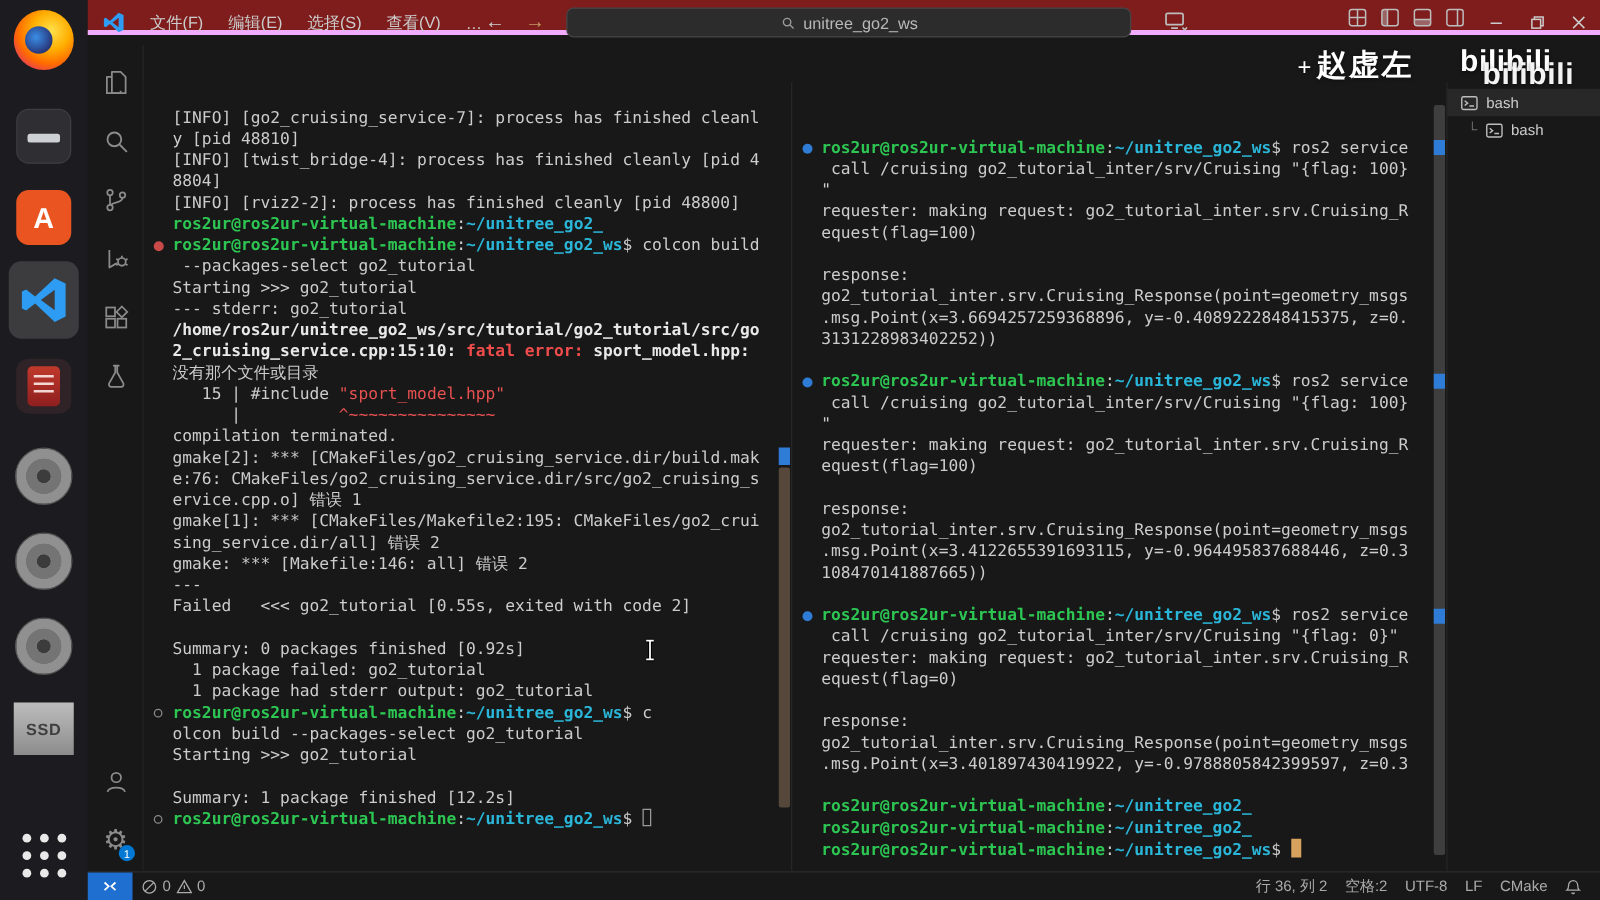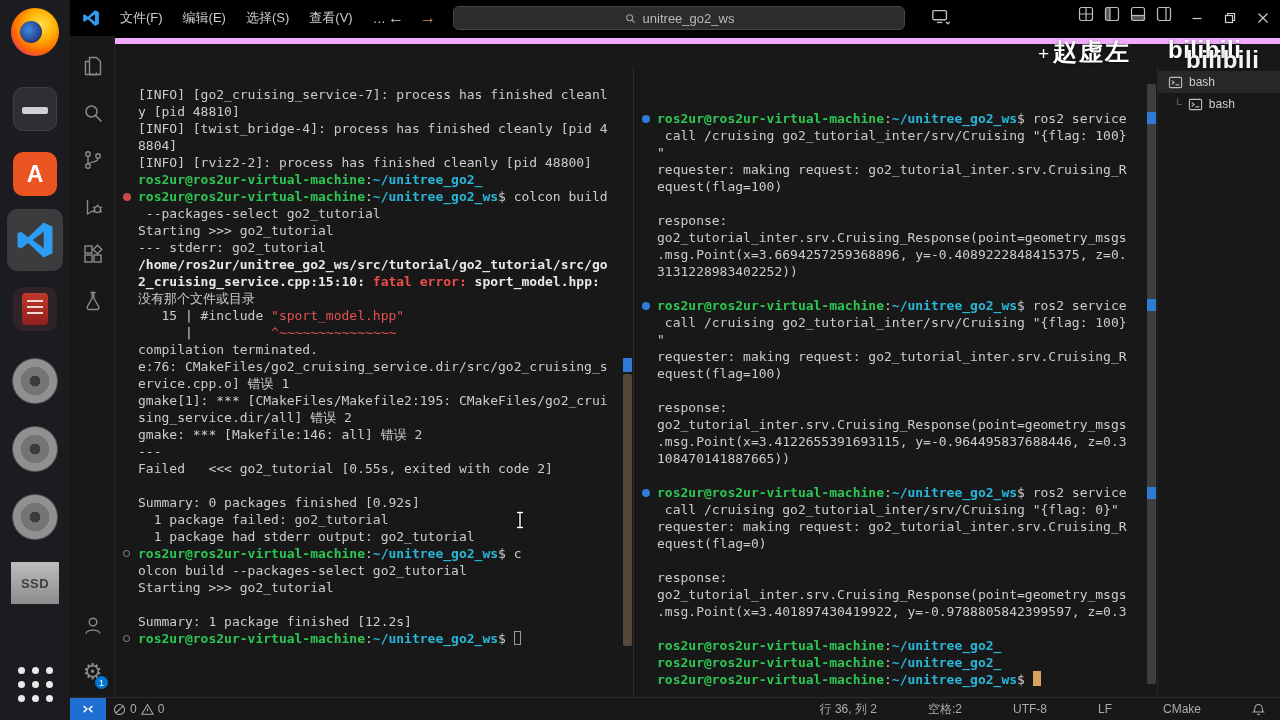--- a/index.html
+++ b/index.html
@@ -29,21 +29,21 @@
     background:radial-gradient(circle, #3c3c3c 0 17%, #747474 18% 45%, #909090 46% 78%, #6e6e6e 79% 100%); }
   .ic-ssd { width:54px; height:42px; border-radius:0; background:linear-gradient(#bdbdbd,#8c8c8c); color:#3f3f3f;
     font-weight:bold; font-size:13px; display:flex; align-items:center; justify-content:center; letter-spacing:.5px; }
   .ic-grid { display:grid; grid-template-columns:repeat(3,7px); grid-gap:7px; }
   .ic-grid i { width:7px; height:7px; border-radius:50%; background:#e9e9e9; }
 
   
   #vscode { position:absolute; left:70px; top:0; width:1210px; height:720px; background:#181818; }
 
   
-  #titlebar { position:absolute; left:0; top:0; right:0; height:44px; background:#000000; border-bottom:6px solid #f0abfc; }
+  #titlebar { position:absolute; left:0; top:0; right:0; height:28px; background:#7f1d1d; border-bottom:4px solid #f0abfc; }
   .tb-logo { position:absolute; left:12px; top:9px; }
   .tb-menus { position:absolute; left:42px; top:0; height:36px; display:flex; align-items:center; gap:4px; }
   .tb-menu { color:#cccccc; font-size:13px; padding:3px 8px; border-radius:5px; }
   .tb-nav { position:absolute; left:318px; top:0; height:36px; display:flex; align-items:center; gap:16px; }
   .tb-arrow { font-size:16px; color:#cfcfcf; }
   .tb-arrow.fwd { color:#c49a62; }
   .tb-search { position:absolute; left:383px; top:6px; width:452px; height:24px; background:#2c2c2d; border:1px solid #454545;
     border-radius:6px; display:flex; align-items:center; justify-content:center; gap:6px; color:#b8b8b8; font-size:13px; }
   .tb-extra { position:absolute; left:860px; top:7px; display:flex; align-items:center; gap:4px; }
   .tb-layouts { position:absolute; left:1008px; top:6px; display:flex; gap:10px; }
@@ -100,21 +100,21 @@
   .trow { display:flex; align-items:center; height:22px; padding:0 6px 0 10px; gap:6px; font-size:12px; color:#cccccc; }
   .trow.sel { background:rgba(255,255,255,.07); }
   .trow .branch { color:#6f6f6f; font-size:11px; }
   .trow.child { padding-left:16px; }
 
   
   #statusbar { position:absolute; left:0; right:0; bottom:0; height:23px; background:#181818; border-top:1px solid #2b2b2b;
     display:flex; align-items:center; font-size:12px; color:#ababab; }
   .sb-remote { width:36px; height:22px; background:#1f6fd0; display:flex; align-items:center; justify-content:center; }
   .sb-item { display:flex; align-items:center; gap:4px; padding:0 7px; height:22px; }
-  .sb-right { margin-left:auto; display:flex; align-items:center; padding-right:8px;gap:37px; }
+  .sb-right { margin-left:auto; display:flex; align-items:center; padding-right:8px; }
 
   
   .wm { position:absolute; color:#ffffff; text-shadow:0 1px 3px rgba(0,0,0,.55); z-index:9; }
   #wm-author { left:1038px; top:36px; font-size:24px; font-weight:bold; letter-spacing:2px; }
   #wm-author .plus { font-size:19px; font-weight:normal; margin-right:2px; }
   #wm-bili-1 { left:1168px; top:36px; font-size:24px; font-weight:bold; letter-spacing:.5px; }
   #wm-bili-2 { left:1186px; top:46px; font-size:24px; font-weight:bold; letter-spacing:.5px; opacity:.95; }
 
   
   #mouse { position:absolute; left:514px; top:510px; z-index:10; }
@@ -312,20 +312,21 @@
           <div class="t-line"><span class="deco deco-red"></span><span class="s-g">ros2ur@ros2ur-virtual-machine</span><span class="s-w">:</span><span class="s-c">~/unitree_go2_ws</span><span class="s-w">$ colcon build</span></div>
           <div class="t-line"><span class="s-w"> --packages-select go2_tutorial</span></div>
           <div class="t-line"><span class="s-w">Starting &gt;&gt;&gt; go2_tutorial</span></div>
           <div class="t-line"><span class="s-w">--- stderr: go2_tutorial</span></div>
           <div class="t-line"><span class="s-wb">/home/ros2ur/unitree_go2_ws/src/tutorial/go2_tutorial/src/go</span></div>
           <div class="t-line"><span class="s-wb">2_cruising_service.cpp:15:10: </span><span class="s-rb">fatal error: </span><span class="s-wb">sport_model.hpp:</span></div>
           <div class="t-line"><span class="s-w">没有那个文件或目录</span></div>
           <div class="t-line"><span class="s-w">   15 | #include </span><span class="s-r">"sport_model.hpp"</span></div>
           <div class="t-line"><span class="s-w">      |          </span><span class="s-r">^~~~~~~~~~~~~~~~</span></div>
           <div class="t-line"><span class="s-w">compilation terminated.</span></div>
+          <div class="t-line"><span class="s-w">gmake[2]: *** [CMakeFiles/go2_cruising_service.dir/build.mak</span></div>
           <div class="t-line"><span class="s-w">e:76: CMakeFiles/go2_cruising_service.dir/src/go2_cruising_s</span></div>
           <div class="t-line"><span class="s-w">ervice.cpp.o] 错误 1</span></div>
           <div class="t-line"><span class="s-w">gmake[1]: *** [CMakeFiles/Makefile2:195: CMakeFiles/go2_crui</span></div>
           <div class="t-line"><span class="s-w">sing_service.dir/all] 错误 2</span></div>
           <div class="t-line"><span class="s-w">gmake: *** [Makefile:146: all] 错误 2</span></div>
           <div class="t-line"><span class="s-w">---</span></div>
           <div class="t-line"><span class="s-w">Failed   &lt;&lt;&lt; go2_tutorial [0.55s, exited with code 2]</span></div>
           <div class="t-line">&nbsp;</div>
           <div class="t-line"><span class="s-w">Summary: 0 packages finished [0.92s]</span></div>
           <div class="t-line"><span class="s-w">  1 package failed: go2_tutorial</span></div>

